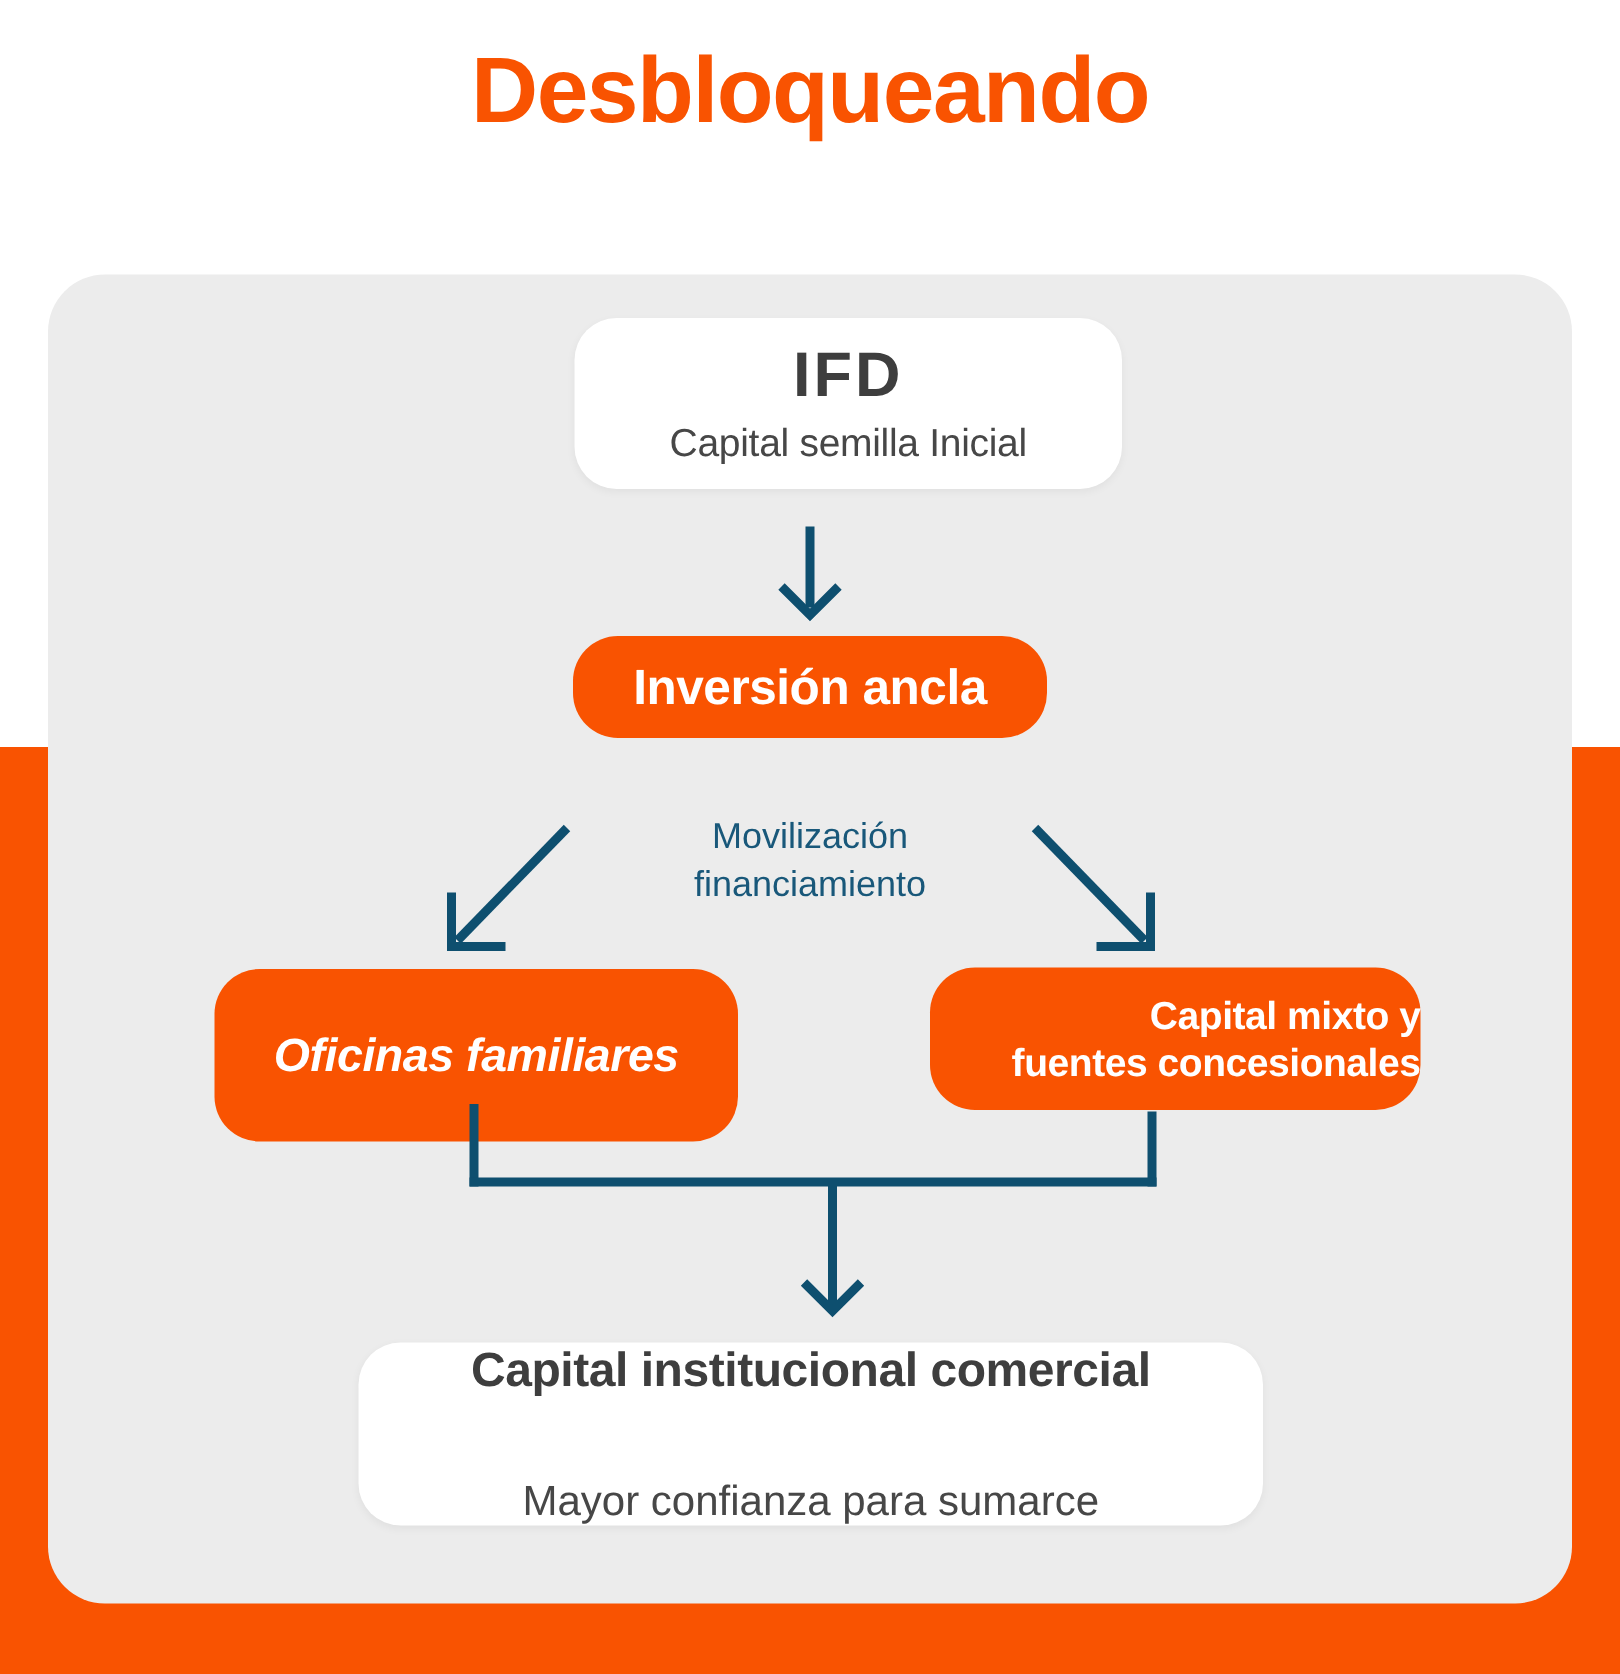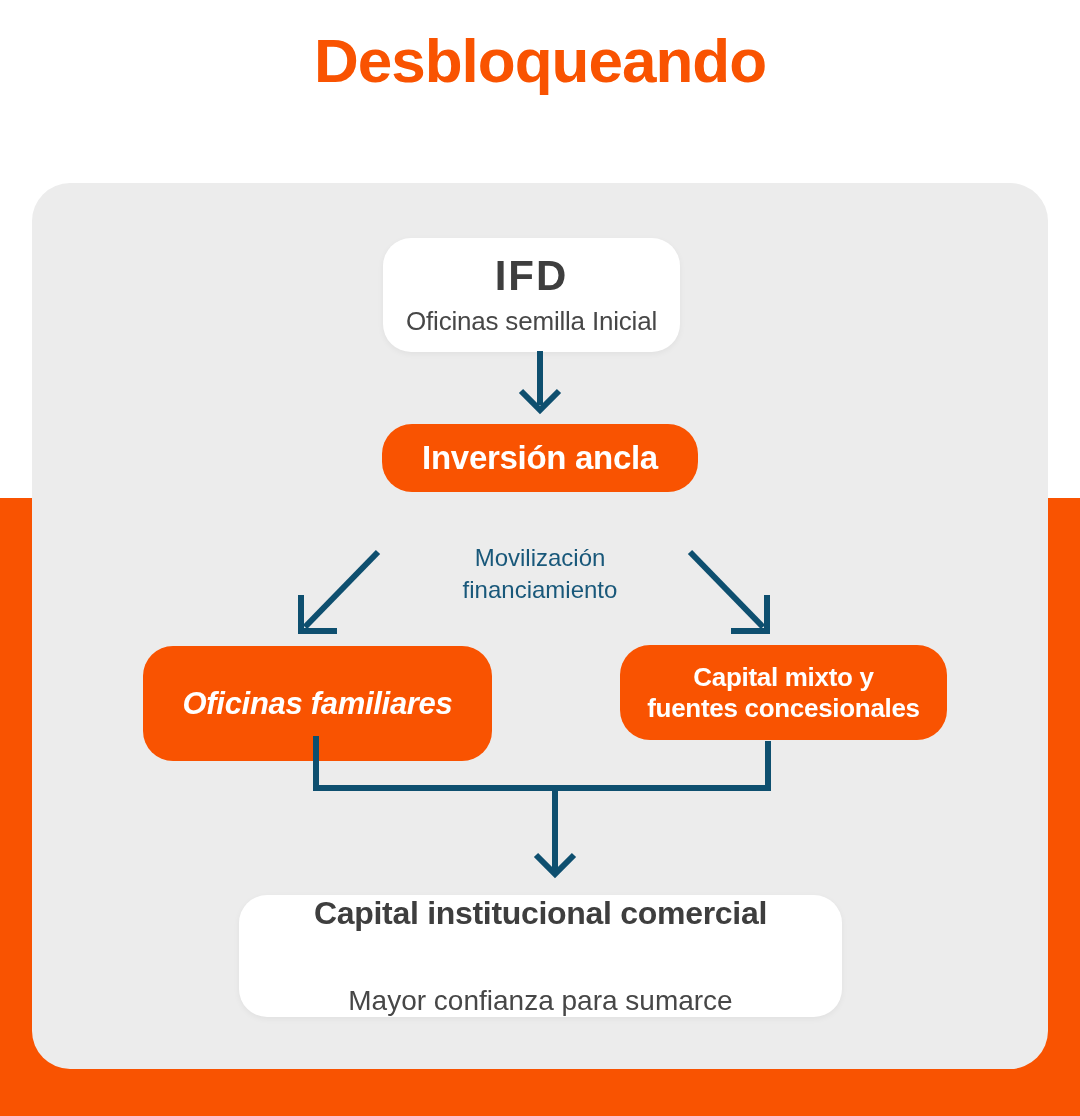--- a/index.html
+++ b/index.html
@@ -37,31 +37,31 @@
     align-items:center;justify-content:center;text-align:center;
   }
   .white-node{
     background:#ffffff;border-radius:28px;
     box-shadow:0 2px 6px rgba(0,0,0,0.05);
   }
   .orange-node{
     background:var(--orange);border-radius:30px;
     color:#ffffff;font-weight:bold;
   }
-  #ifd-box{left:383px;top:238px;width:297px;height:114px;}
+  #ifd-box{left:383px;top:212px;width:365px;height:114px;}
   .ifd-title{font-size:42px;font-weight:bold;color:var(--dark);line-height:46px;letter-spacing:2px;}
   .ifd-sub{font-size:26px;color:var(--dark2);margin-top:7px;letter-spacing:-0.2px;}
   #anchor-box{left:382px;top:424px;width:316px;height:68px;font-size:33px;letter-spacing:-0.3px;text-align:center;}
   #mobilization{
     position:absolute;left:370px;top:513px;width:340px;
     text-align:center;color:var(--teal-text);
     font-size:24px;line-height:32px;margin-top:29px;
   }
   #family-box{left:143px;top:646px;width:349px;height:115px;font-size:31px;letter-spacing:-0.3px;font-style:italic;}
-  #blended-box{left:620px;top:645px;width:327px;height:95px;font-size:26px;line-height:31px;letter-spacing:-0.3px;}
+  #blended-box{left:620px;top:645px;width:327px;height:95px;font-size:26px;line-height:31px;letter-spacing:-0.3px;align-items:flex-end;}
   #commercial-box{left:239px;top:895px;width:603px;height:122px;gap:44px;}
   .commercial-title{font-size:32px;font-weight:bold;color:var(--dark);letter-spacing:-0.3px;}
   .commercial-sub{font-size:28px;color:var(--dark2);margin-top:9px;}
   .arrow{position:absolute;}
   .arrow line,.arrow polyline{
     fill:none;stroke:var(--teal);stroke-width:6;
   }
   #arrow1{left:510px;top:349px;}
   #arrow-left{left:288px;top:540px;}
   #arrow-right{left:676px;top:540px;}
@@ -72,21 +72,21 @@
 
 <div class="orange-band"></div>
 <div class="panel"></div>
 
 <div class="title-block">
   <div class="title-l1">Desbloqueando</div>
 </div>
 
 <div class="node white-node" id="ifd-box">
   <div class="ifd-title">IFD</div>
-  <div class="ifd-sub">Oficinas semilla Inicial</div>
+  <div class="ifd-sub">Capital semilla Inicial</div>
 </div>
 
 <svg class="arrow" id="arrow1" width="60" height="66" viewBox="0 0 60 66">
   <line x1="30" y1="2" x2="30" y2="56"></line>
   <polyline points="11,42 30,61 49,42"></polyline>
 </svg>
 
 <div class="node orange-node" id="anchor-box">
   <div>Inversión ancla</div>
 </div>

